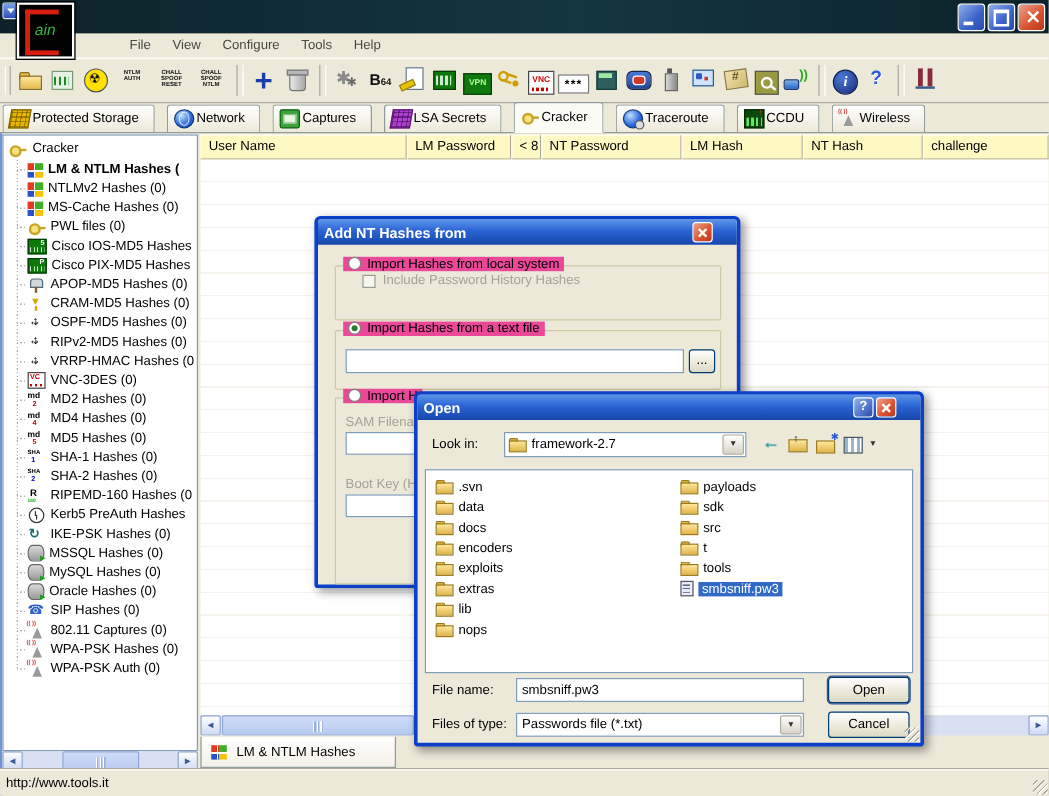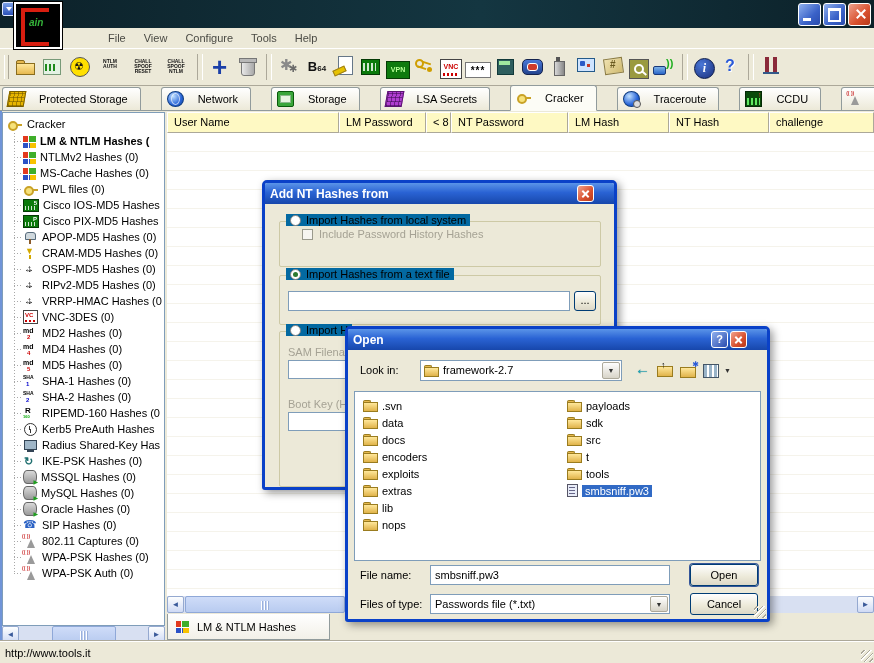--- a/index.html
+++ b/index.html
@@ -7,21 +7,21 @@
        font-family:"Liberation Sans",sans-serif;font-size:11px;color:#000;}
   .abs{position:absolute}
   
   .titlebar{left:0;top:0;width:874px;height:28px;background:linear-gradient(90deg,#0c2129,#143641 55%,#0c2129);}
   .chevron-btn{left:2px;top:2px;width:13px;height:12px;background:linear-gradient(#7ba2e8,#2a50b8);
        border:1px solid #dfe8ff;border-radius:2px}
   .chevron-btn::before{content:"";position:absolute;left:3px;top:4px;border-left:3px solid transparent;
        border-right:3px solid transparent;border-top:4px solid #fff}
   .logo{left:14px;top:2px;width:44px;height:43px;background:#000;border:2px solid #fff;outline:1px solid #000;z-index:50}
   .logo-c{position:absolute;left:5px;top:4px;width:24px;height:30px;border:4px solid #d81e10;border-right:none}
-  .logo-text{position:absolute;left:13px;top:13px;color:#35b53a;font-style:italic;font-weight:bold;font-size:10px}
+  .logo-text{position:absolute;left:13px;top:13px;color:#35b53a;font-style:italic;font-weight:normal;font-size:13px}
   .winbtns{right:3px;top:3px;height:21px;display:flex;gap:2px}
   .wbtn{width:21px;height:21px;border:1px solid #fff;border-radius:3px;position:relative;
         background:linear-gradient(135deg,#8fb0ee,#3a62c8 60%,#2a4cae)}
   .wbtn.close{background:linear-gradient(135deg,#f0a28c,#d8502e 60%,#b83a1a)}
   .wbtn.min::before{content:"";position:absolute;left:4px;bottom:4px;width:8px;height:3px;background:#fff}
   .wbtn.max::before{content:"";position:absolute;left:4px;top:4px;width:9px;height:9px;border:2px solid #fff;border-top-width:3px}
   .xglyph::before,.xglyph::after{content:"";position:absolute;left:4px;top:9px;width:12px;height:2px;background:#fff}
   .xglyph::before{transform:rotate(45deg)}.xglyph::after{transform:rotate(-45deg)}
   .menubar{left:0;top:28px;width:874px;height:20px;background:#ece9d8;display:flex;align-items:center;padding-left:99px;box-sizing:border-box}
   .menu-item{padding:3px 9px;color:#4a4a44}
@@ -77,21 +77,21 @@
   .keysearch-icon::after{content:"";position:absolute;left:11px;top:12px;width:6px;height:2px;background:#fff;transform:rotate(40deg)}
   .wirelesstx-icon::before{content:"";position:absolute;left:1px;top:12px;width:11px;height:7px;background:linear-gradient(#7fb3e8,#2a66c8);border:1px solid #1a3a7a;border-radius:2px}
   .wirelesstx-icon::after{content:"))";position:absolute;left:14px;top:3px;color:#1fae1f;font-weight:bold;font-size:11px}
   .info-icon{background:radial-gradient(circle at 35% 30%,#4a78d8,#1a2e7a);border-radius:50%;width:19px;height:19px;margin-top:3px;border:1px solid #0a1a4a}
   .info-icon .lbl{color:#fff;font-family:"Liberation Serif",serif;font-style:italic;font-weight:bold;font-size:12px;line-height:18px;text-align:center}
   .help-icon .lbl{color:#2a5ad8;font-weight:bold;font-size:16px;line-height:24px;text-align:center;text-shadow:1px 1px 0 #fff}
   .exit-icon::before{content:"";position:absolute;left:5px;top:3px;width:4px;height:15px;background:#8a2a3a;box-shadow:8px 0 0 #8a2a3a}
   .exit-icon::after{content:"";position:absolute;left:3px;top:18px;width:16px;height:2px;background:#345a8a}
   
   .tabbar{left:0;top:86px;width:874px;height:25px;display:flex;align-items:flex-end;padding-left:2px;box-sizing:border-box;border-bottom:1px solid #919b9c}
-  .tab{display:flex;align-items:center;gap:14px;height:22px;padding:0 12px 0 5px;margin-right:20px;
+  .tab{display:flex;align-items:center;gap:2px;height:22px;padding:0 12px 0 5px;margin-right:10px;
        border:1px solid #919b9c;border-bottom:none;border-radius:3px 3px 0 0;
        background:linear-gradient(#fff,#ece9d8);white-space:nowrap}
   .tab.active{height:24px;background:#fcfcf6;position:relative;z-index:2;margin-bottom:-1px;border-bottom:1px solid #fcfcf6}
   .tabic{width:15px;height:14px;position:relative;flex:none}
   
   .waffle-gold-icon{background:#e7b500;border:1px solid #7a5f00;transform:skewX(-10deg);
        background-image:repeating-linear-gradient(0deg,rgba(110,85,0,.55) 0 1px,transparent 1px 4px),repeating-linear-gradient(90deg,rgba(110,85,0,.55) 0 1px,transparent 1px 4px)}
   .waffle-purple-icon{background:#b03fd0;border:1px solid #5a1570;transform:skewX(-10deg);
        background-image:repeating-linear-gradient(0deg,rgba(60,10,80,.55) 0 1px,transparent 1px 4px),repeating-linear-gradient(90deg,rgba(60,10,80,.55) 0 1px,transparent 1px 4px)}
   .globe-icon{background:radial-gradient(circle at 35% 30%,#bfe0ff,#2a66d8 60%,#1446a0);border-radius:50%;border:1px solid #0c3a80}
@@ -182,21 +182,21 @@
         display:flex;align-items:center;padding:0 20px 0 5px;border-radius:2px 2px 0 0}
   .dlg-title .spacer{flex:1}
   .tbtn{width:17px;height:17px;border:1px solid #fff;border-radius:3px;position:relative;flex:none;margin-left:2px;box-sizing:border-box}
   .tbtn.help{background:linear-gradient(135deg,#8fb0ee,#2a4cae);color:#fff;font-weight:bold;font-size:11px;line-height:15px;text-align:center}
   .tbtn.closebtn{background:linear-gradient(135deg,#f0a28c,#d8502e 60%,#b83a1a)}
   .tbtn.closebtn::before,.tbtn.closebtn::after{content:"";position:absolute;left:3px;top:7px;width:9px;height:2px;background:#fff}
   .tbtn.closebtn::before{transform:rotate(45deg)}.tbtn.closebtn::after{transform:rotate(-45deg)}
   .add-dlg{left:262px;top:180px;width:355px;height:310px;z-index:10;box-sizing:border-box}
   .open-dlg{left:345px;top:326px;width:425px;height:296px;z-index:20;box-sizing:border-box}
   .groupbox{position:absolute;border:1px solid #cdc9a5;border-radius:2px}
-  .legend{position:absolute;top:-8px;left:6px;background:#0369a1;padding:0 4px;display:flex;align-items:flex-end;gap:5px;white-space:nowrap}
+  .legend{position:absolute;top:-8px;left:6px;background:#ec4899;padding:0 4px;display:flex;align-items:flex-start;gap:5px;white-space:nowrap}
   .radio{width:11px;height:11px;border:1px solid #808080;border-radius:50%;background:#fff;position:relative;flex:none;box-sizing:border-box}
   .radio.on::before{content:"";position:absolute;left:2px;top:2px;width:5px;height:5px;border-radius:50%;background:#2f7a2f}
   .checkbox{width:11px;height:11px;border:1px solid #9a9a8c;background:#f6f5f0;flex:none;box-sizing:border-box}
   .gray{color:#a5a294}
   .xp-input{background:#fff;border:1px solid #7f9db9;box-sizing:border-box;padding:3px 4px;overflow:hidden;white-space:nowrap}
   .xp-btn{background:linear-gradient(#fefefe,#ece9d8 60%,#dcd8c8);border:1px solid #003c74;border-radius:3px;
         text-align:center;box-sizing:border-box}
   .xp-btn.default{box-shadow:0 0 0 1px #35569a}
   .mini-folder{width:15px;height:11px;position:relative;flex:none}
   .mini-folder::before{content:"";position:absolute;left:0;top:0;width:6px;height:3px;background:#e7b94f;border:1px solid #9a7c1f;border-bottom:none;border-radius:2px 2px 0 0}
@@ -351,21 +351,21 @@
       <span>Protected Storage</span>
     </div>
 
     <div class="tab">
       <span class="tabic globe-icon"></span>
       <span>Network</span>
     </div>
 
     <div class="tab">
       <span class="tabic sniffer-icon"></span>
-      <span>Storage</span>
+      <span>Captures</span>
     </div>
 
     <div class="tab">
       <span class="tabic waffle-purple-icon"></span>
       <span>LSA Secrets</span>
     </div>
 
     <div class="tab active">
       <span class="tabic key-gold-icon"></span>
       <span>Cracker</span>
@@ -483,24 +483,20 @@
       <div class="trow">
         <span class="tic ripemd-icon"></span>
         <span class="tlbl">RIPEMD-160 Hashes (0</span>
       </div>
 
       <div class="trow">
         <span class="tic clock-icon"></span>
         <span class="tlbl">Kerb5 PreAuth Hashes</span>
       </div>
 
-      <div class="trow">
-        <span class="tic computer-icon"></span>
-        <span class="tlbl">Radius Shared-Key Has</span>
-      </div>
 
       <div class="trow">
         <span class="tic ike-icon"></span>
         <span class="tlbl">IKE-PSK Hashes (0)</span>
       </div>
 
       <div class="trow">
         <span class="tic database-icon"></span>
         <span class="tlbl">MSSQL Hashes (0)</span>
       </div>

